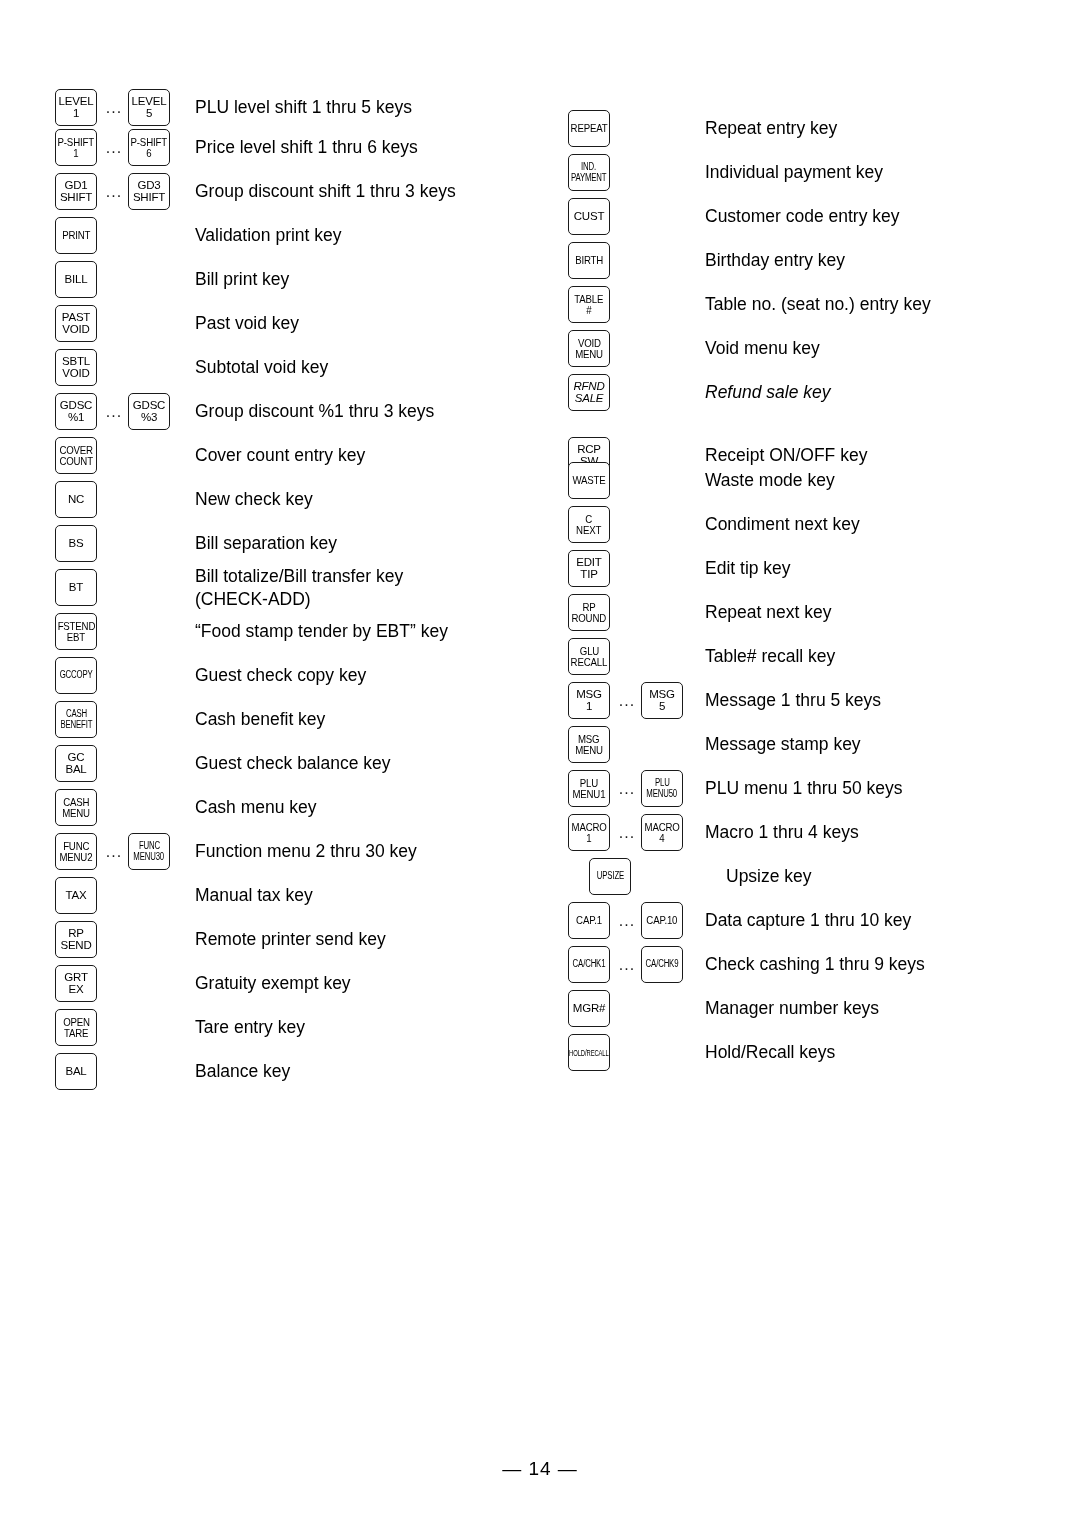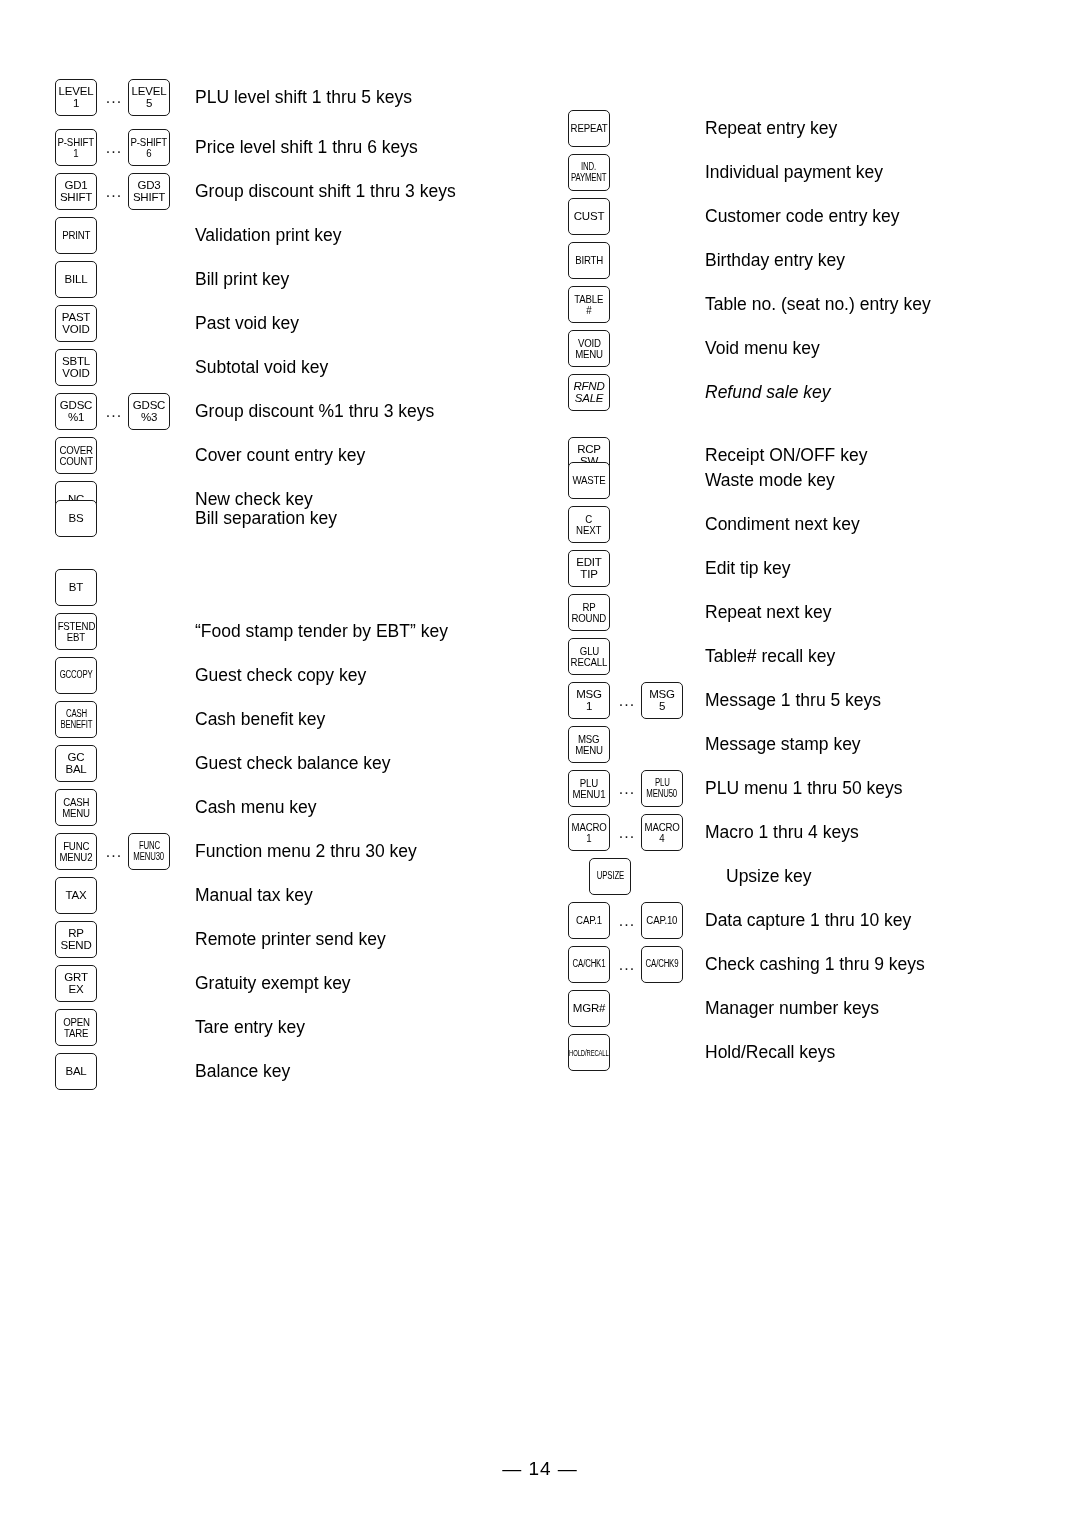--- a/index.html
+++ b/index.html
@@ -112,21 +112,21 @@
     font-size: 19px;
     letter-spacing: 1px;
   }
 </style>
 </head>
 <body>
 
 <div id="page">
 
   <div class="column" id="col-left">
-      <div class="key-row" style="top: 79px; padding-left: 44px;">
+      <div class="key-row" style="top: 89px; padding-left: 44px;">
         <div class="keycap k1">
           <span class="kl">LEVEL</span>
           <span class="kl">1</span>
         </div>
         <div class="keycap k2">
           <span class="kl">LEVEL</span>
           <span class="kl">5</span>
         </div>
         <div class="ellipsis">...</div>
         <div class="desc"><div>PLU level shift 1 thru 5 keys</div></div>
@@ -199,30 +199,31 @@
           <span class="kl">COUNT</span>
         </div>
         <div class="desc"><div>Cover count entry key</div></div>
       </div>
       <div class="key-row" style="top: 481px;">
         <div class="keycap k1">
           <span class="kl">NC</span>
         </div>
         <div class="desc"><div>New check key</div></div>
       </div>
-      <div class="key-row" style="top: 500px;">
+      <div class="key-row" style="top: 525px;">
         <div class="keycap k1">
           <span class="kl">BS</span>
         </div>
         <div class="desc"><div>Bill separation key</div></div>
       </div>
       <div class="key-row" style="top: 569px;">
         <div class="keycap k1">
           <span class="kl">BT</span>
         </div>
+        <div class="desc"><div>Bill totalize/Bill transfer key</div><div>(CHECK-ADD)</div></div>
       </div>
       <div class="key-row" style="top: 613px;">
         <div class="keycap k1 sq">
           <span class="kl">FSTEND</span>
           <span class="kl">EBT</span>
         </div>
         <div class="desc"><div>“Food stamp tender by EBT” key</div></div>
       </div>
       <div class="key-row" style="top: 657px;">
         <div class="keycap k1 narrow">

